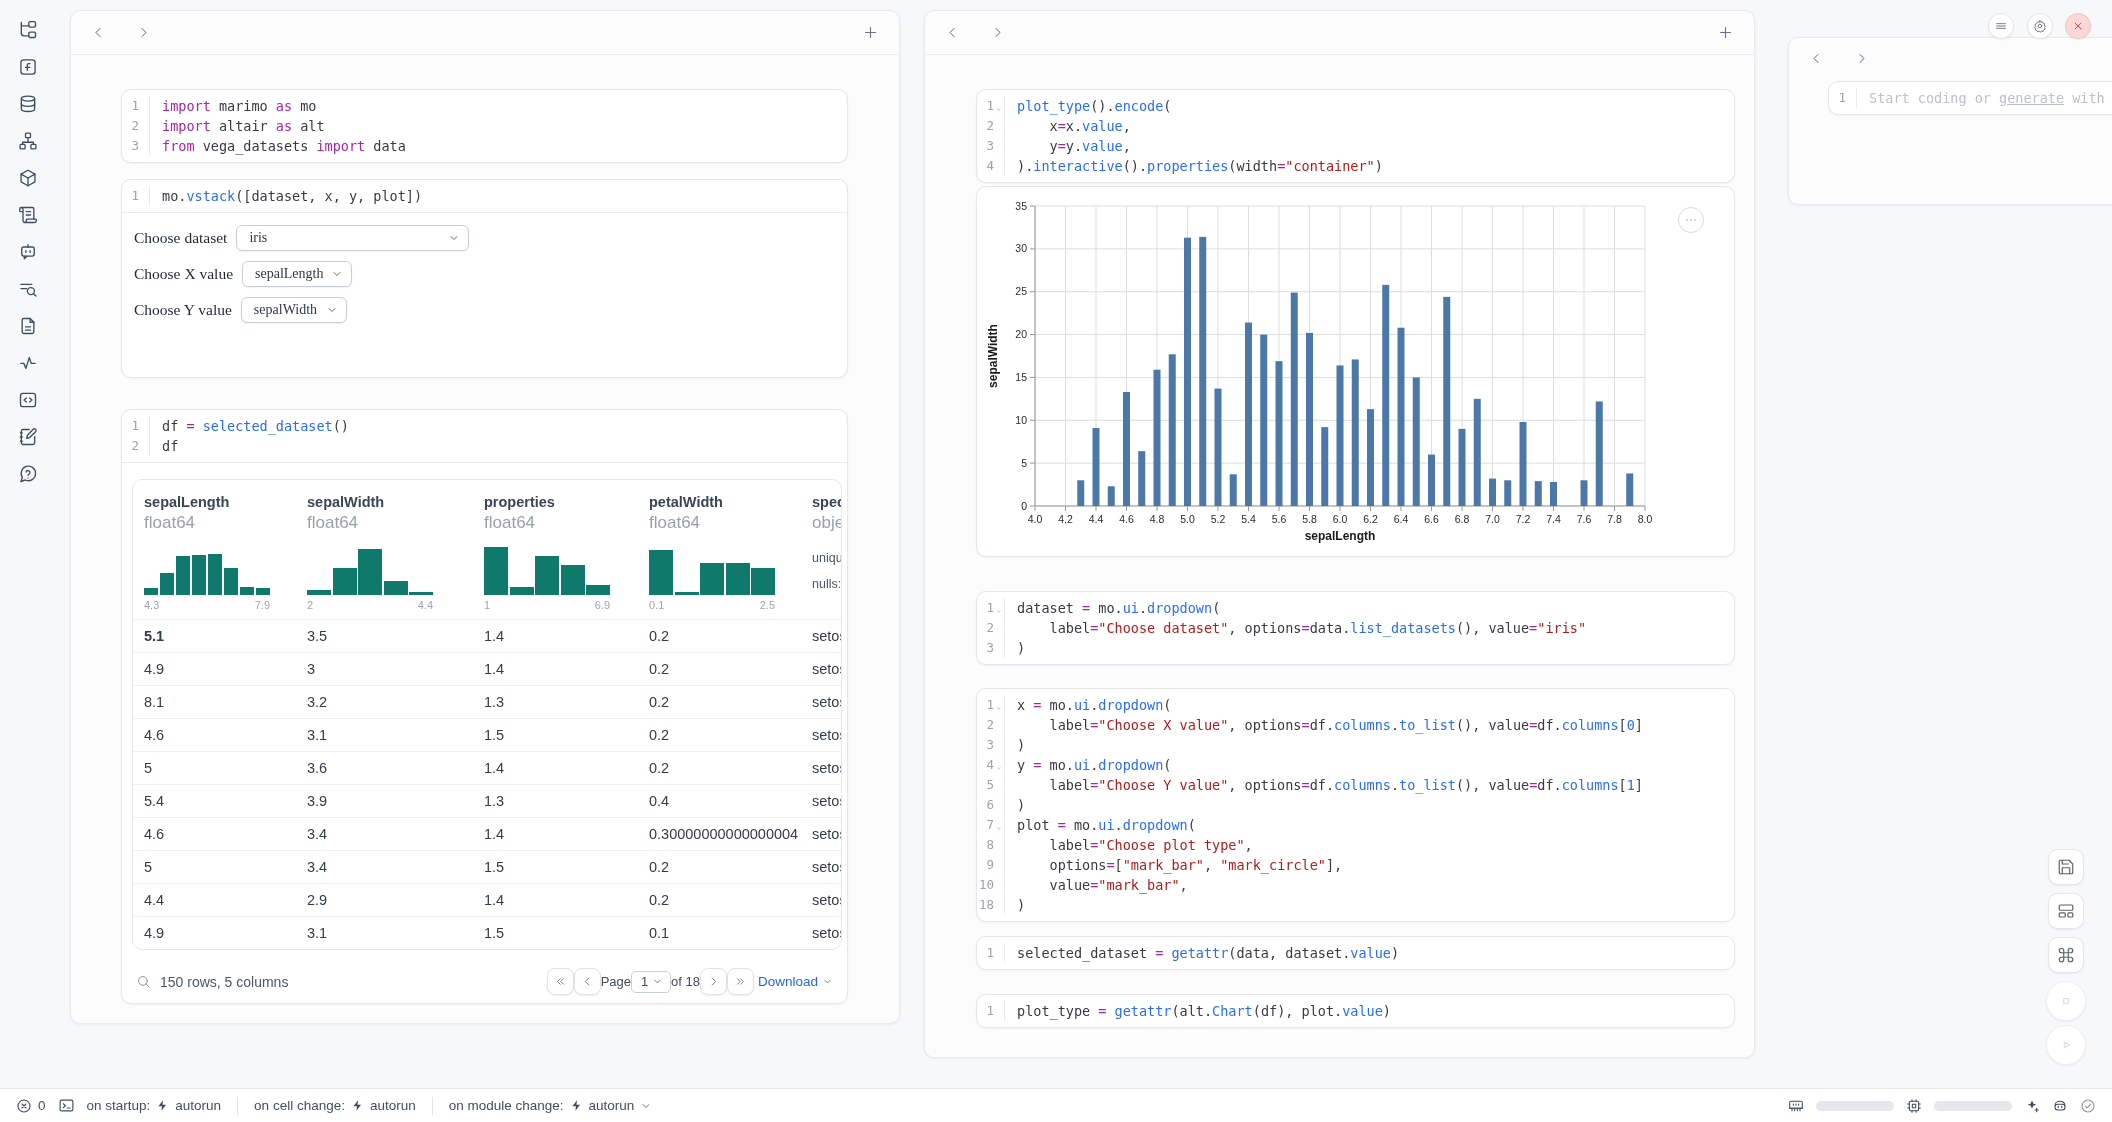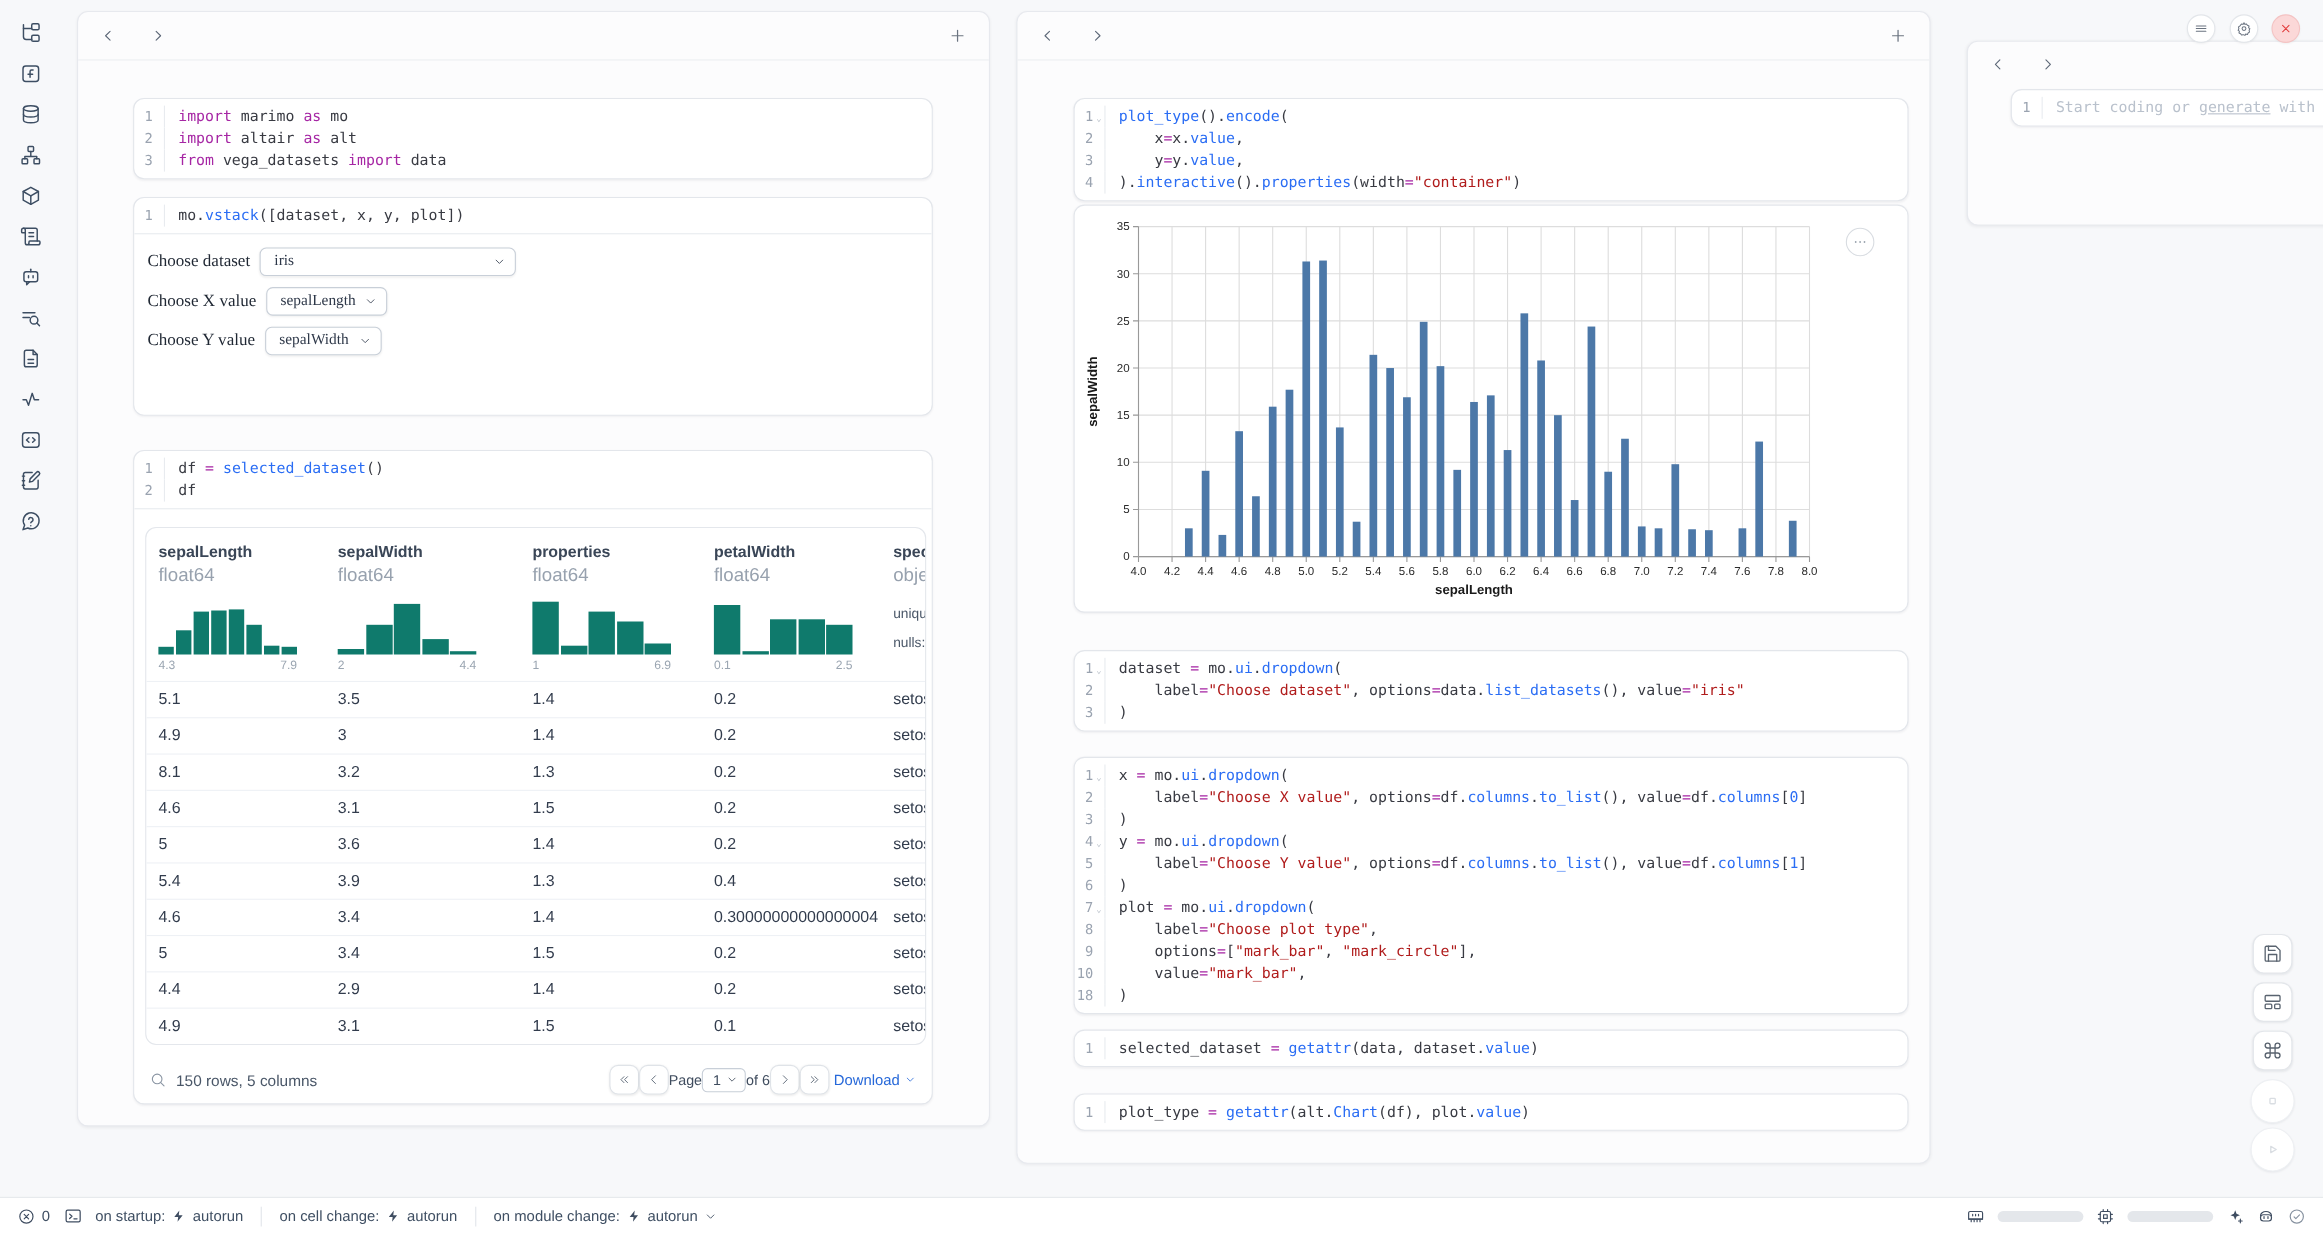--- a/index.html
+++ b/index.html
@@ -332,21 +332,21 @@
             <div class="tcol" style="width: 120px;">
               <div class="tcol-name">species</div>
               <div class="tcol-type">object</div>
               <div class="tmeta">
                 <div>unique:</div>
                 <div>nulls:</div>
               </div>
             </div>
           </div>
           <div class="trow">
-            <div class="tc" style="width: 163px;">5.1</div>
+            <div class="tc" style="width: 163px; font-weight: bold;">5.1</div>
             <div class="tc" style="width: 177px;">3.5</div>
             <div class="tc" style="width: 165px;">1.4</div>
             <div class="tc" style="width: 163px;">0.2</div>
             <div class="tc" style="width: 120px;">setosa</div>
           </div>
           <div class="trow">
             <div class="tc" style="width: 163px;">4.9</div>
             <div class="tc" style="width: 177px;">3</div>
             <div class="tc" style="width: 165px;">1.4</div>
             <div class="tc" style="width: 163px;">0.2</div>
@@ -437,21 +437,21 @@
             </span>
           <span>Page</span>
           <span class="pgselect">
             <span>1</span>
             <span class="ic">
                 <svg viewBox="0 0 24 24" fill="none" stroke="currentColor" stroke-width="1.6" stroke-linecap="round" stroke-linejoin="round">
                   <path d="M6 9l6 6 6-6"></path>
                 </svg>
               </span>
           </span>
-          <span>of 6</span>
+          <span>of 18</span>
           <span class="pg">
               <span class="ic">
                 <svg viewBox="0 0 24 24" fill="none" stroke="currentColor" stroke-width="1.6" stroke-linecap="round" stroke-linejoin="round">
                   <path d="M9.5 5.5L16 12l-6.5 6.5"></path>
                 </svg>
               </span>
             </span>
           <span class="pg">
               <span class="ic">
                 <svg viewBox="0 0 24 24" fill="none" stroke="currentColor" stroke-width="1.6" stroke-linecap="round" stroke-linejoin="round">

